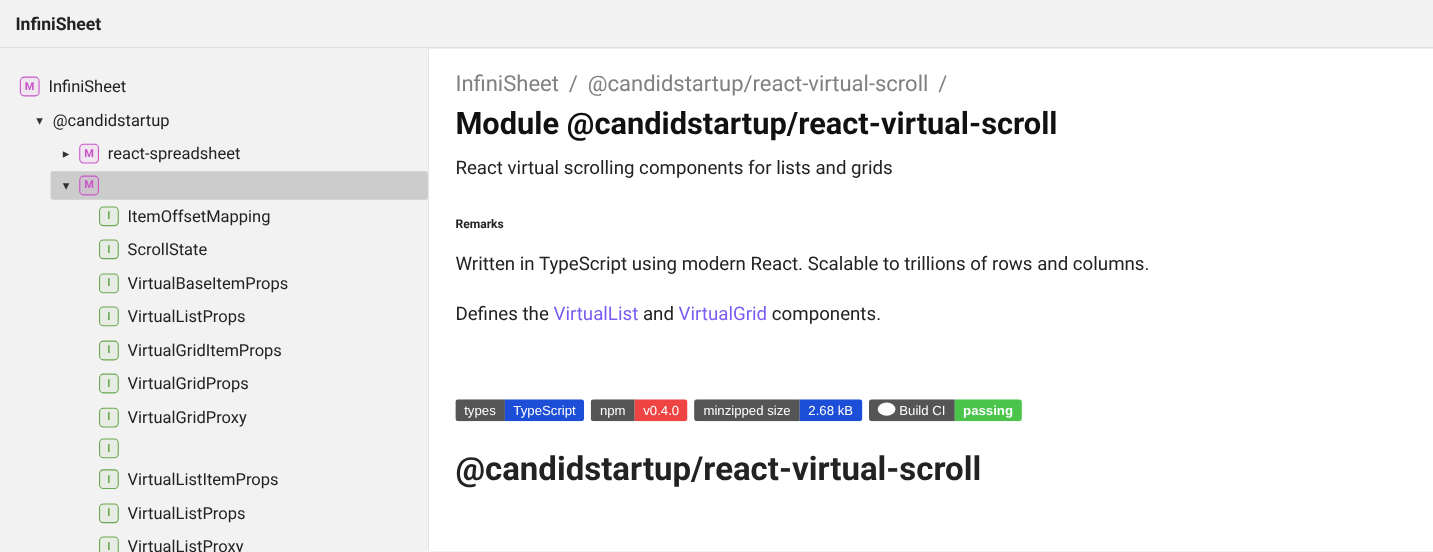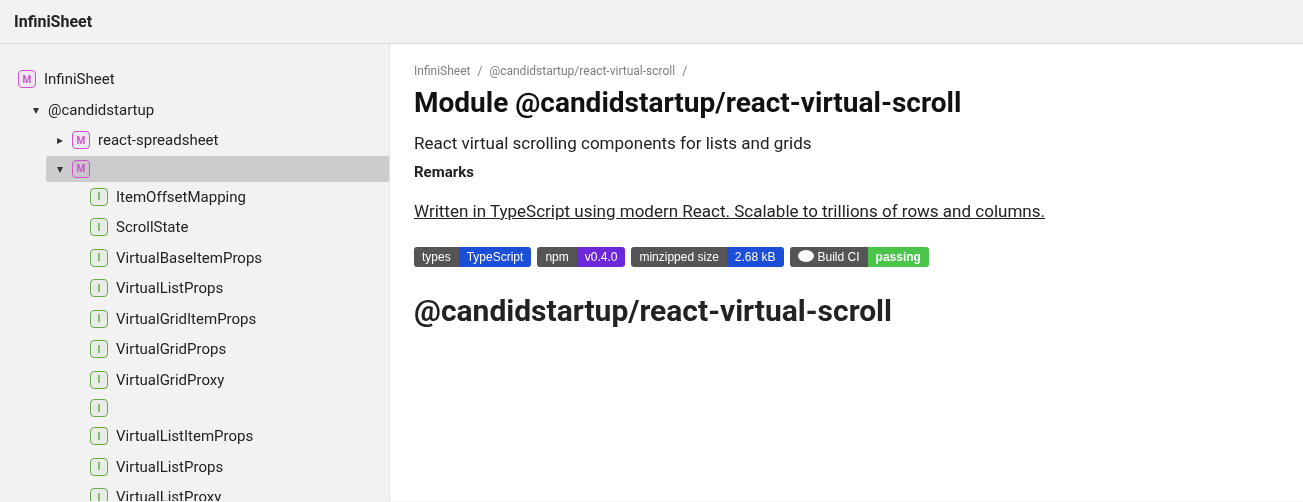--- a/index.html
+++ b/index.html
@@ -70,60 +70,60 @@
 .indent-2 { margin-left: 34px; }
 .indent-3 { margin-left: 72px; }
 .content {
   flex: 1;
   padding: 20px 24px;
   overflow-y: auto;
   background: #fff;
 }
 .breadcrumb {
   color: #808080;
-  font-size: 12px;
+  font-size: 20px;
   margin-bottom: 8px;
 }
 .breadcrumb .sep { margin: 0 4px; }
 h1.page-title {
   font-size: 28px;
   font-weight: 700;
   margin: 6px 0 14px 0;
   color: #111;
 }
 .desc {
   font-size: 17px;
-  margin-bottom: 10px;
+  margin-bottom: 34px;
 }
 .remarks-label {
   font-weight: 700;
-  font-size: 15px;
+  font-size: 11px;
   margin-bottom: 18px;
 }
 .para {
   font-size: 17px;
   margin-bottom: 20px;
   line-height: 1.5;
-  text-decoration: underline;
 }
 .link { color: #7b5cf0; cursor: pointer; }
 .link2 { color: #2a7fff; cursor: pointer; }
 .badges { display: flex; gap: 6px; margin: 22px 0 26px 0; flex-wrap: wrap; }
 .badge {
   display: inline-flex;
   font-size: 12px;
   border-radius: 3px;
   overflow: hidden;
   font-family: Verdana, Geneva, sans-serif;
+  margin-top: 42px;
 }
 .badge span { padding: 3px 8px; color: #fff; }
 .badge .l { background: #555; }
 .badge .r { }
 .b-blue { background: #1d4ed8; }
-.b-orange { background: #6d28d9; }
+.b-orange { background: #ef4444; }
 .b-green { background: #4ac44a; font-weight: bold; }
 .gh-icon {
   display: inline-block;
   width: 12px;
   height: 12px;
   background: #fff;
   border-radius: 50%;
   margin-right: 4px;
   vertical-align: -1px;
   position: relative;
@@ -220,20 +220,23 @@
     </div>
 
     <h1 class="page-title">Module @candidstartup/react-virtual-scroll</h1>
 
     <p class="desc">React virtual scrolling components for lists and grids</p>
 
     <p class="remarks-label">Remarks</p>
 
     <p class="para">Written in TypeScript using modern React. Scalable to trillions of rows and columns.</p>
 
+    <p class="para">
+      <span>Defines the </span><span class="link">VirtualList</span><span> and </span><span class="link">VirtualGrid</span><span> components.</span>
+    </p>
 
     <div class="badges" id="badge-row">
         <span class="badge">
           <span class="l">types</span>
           <span class="r b-blue">TypeScript</span>
         </span>
         <span class="badge">
           <span class="l">npm</span>
           <span class="r b-orange">v0.4.0</span>
         </span>

